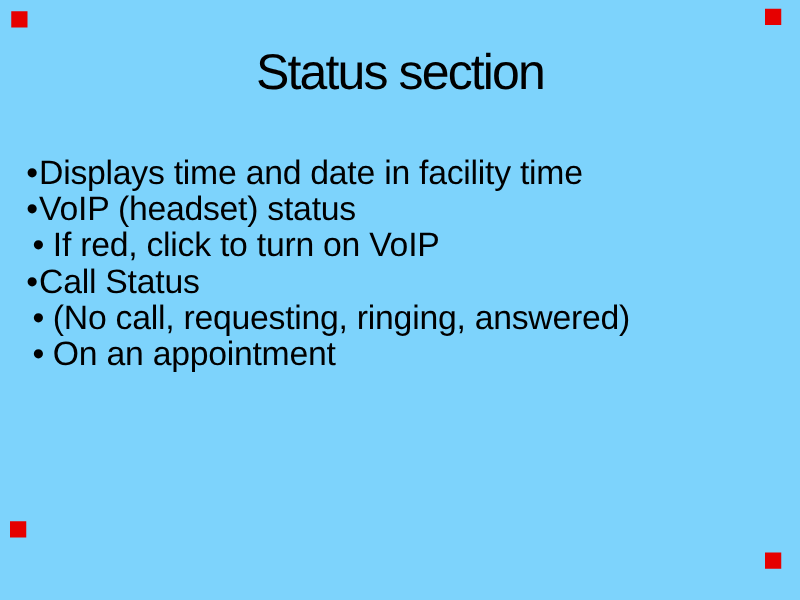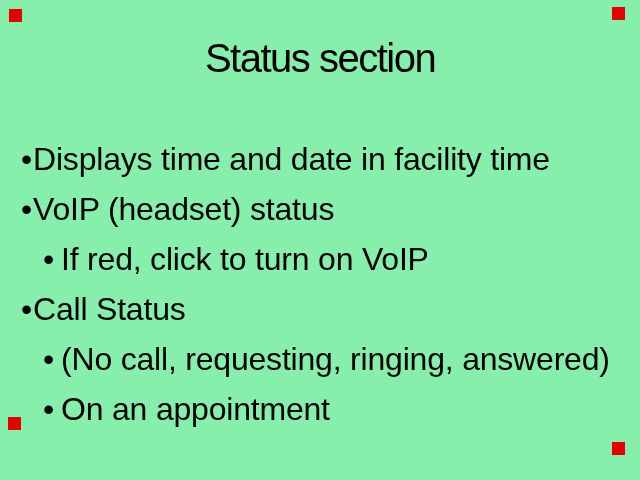--- a/index.html
+++ b/index.html
@@ -28,44 +28,43 @@
     color: #000000;
     white-space: nowrap;
   }
   .body-text {
     position: absolute;
     top: 124px;
     left: 0;
     width: 636px;
   }
   .line {
-    font-size: 32px;
+    font-size: 27px;
     line-height: 29px;
     white-space: nowrap;
     letter-spacing: -0.2px;
-    margin-top: 21px;
   }
   .lv1 { padding-left: 21px; }
-  .lv2 { padding-left: 43px; }
+  .lv2 { padding-left: 26px; }
   .lv1 .bullet { margin-right: 1px; }
   .lv2 .bullet { margin-right: 7px; }
   .marker {
     position: absolute;
     width: 13px;
     height: 13px;
   }
   .m-tl { left: 9px;   top: 9px; }
   .m-tr { left: 612px; top: 7px; }
   .m-ll { left: 8px;   top: 417px; }
   .m-br { left: 612px; top: 442px; }
 </style>
 </head>
 <body>
 
-<div class="slide" style="background: #86efac; color: rgb(0, 0, 0);">
+<div class="slide" style="background: #7dd3fc; color: rgb(0, 0, 0);">
 
   <div class="title">Status section</div>
 
   <div class="body-text">
 
     <div class="line lv1"><span class="bullet">•</span><span>Displays time and date in facility time</span></div>
 
     <div class="line lv1"><span class="bullet">•</span><span>VoIP (headset) status</span></div>
 
     <div class="line lv2"><span class="bullet">•</span><span>If red, click to turn on VoIP</span></div>

